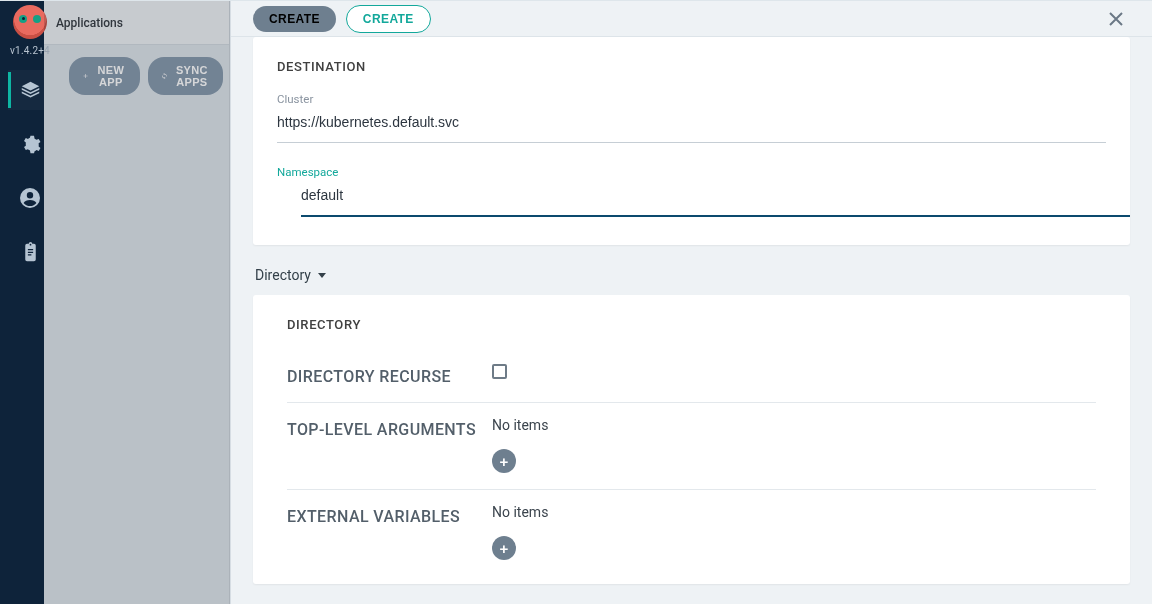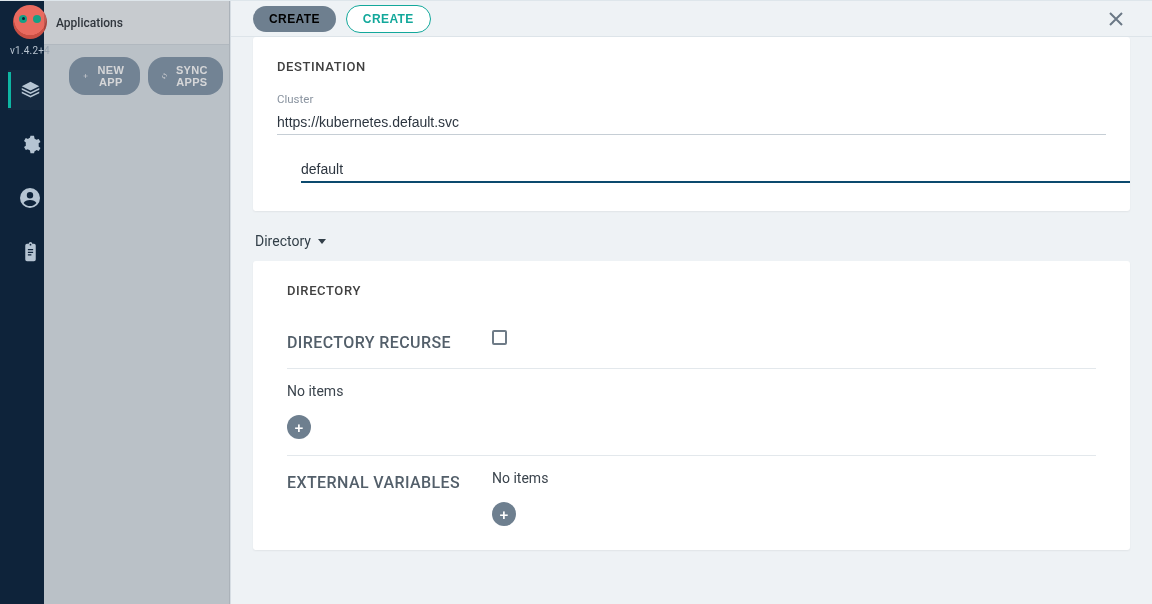--- a/index.html
+++ b/index.html
@@ -100,21 +100,21 @@
   .section-title {
     font-size: 13px; font-weight: 500; color: #404040; letter-spacing: .6px; margin-bottom: 18px;
   }
 
   
   .field { margin-top: 10px; }
   .field-label { font-size: 11.5px; color: #8a94a0; margin-bottom: 4px; display: block; }
   .field-label.focused { color: #13a89b; }
   .field-input {
     width: 100%; border: none; border-bottom: 1px solid #c6ced5; background: transparent;
-    font-size: 14px; color: #2d3640; padding: 4px 0 4px 0; outline: none;
+    font-size: 14px; color: #2d3640; padding: 4px 0 12px 0; outline: none;
   }
   .field-input.focused { border-bottom: 2px solid #0c4a6e; margin-left: 24px; }
 
   
   .between-cards {
     margin: 22px 0 12px 2px; font-size: 14px; color: #334049; display: inline-flex; align-items: center; gap: 6px; cursor: pointer;
   }
   .between-cards svg { width: 10px; height: 10px; fill: #334049; }
 
   
@@ -206,20 +206,21 @@
     
     <div class="card" style="margin-top:0;">
       <div class="section-title">DESTINATION</div>
 
       <div class="field">
         <label class="field-label">Cluster</label>
         <input class="field-input" type="text" value="https://kubernetes.default.svc" style="">
       </div>
 
       <div class="field" style="margin-top:22px;">
+        <label class="field-label focused">Namespace</label>
         <input class="field-input focused" type="text" value="default" style="">
       </div>
     </div>
 
     
     <div class="between-cards">
       <span>Directory</span>
       <svg viewBox="0 0 10 10">
           <path d="M1 3h8L5 8z"></path>
         </svg>
@@ -230,20 +231,21 @@
       <div class="section-title">DIRECTORY</div>
 
       <div class="row">
         <div class="row-label">DIRECTORY RECURSE</div>
         <div class="row-content">
           <span class="checkbox" role="checkbox" aria-checked="false"></span>
         </div>
       </div>
 
       <div class="row">
+        <div class="row-label">TOP-LEVEL ARGUMENTS</div>
         <div class="row-content">
           <div class="no-items">No items</div>
           <button class="add-btn">+</button>
         </div>
       </div>
 
       <div class="row">
         <div class="row-label">EXTERNAL VARIABLES</div>
         <div class="row-content">
           <div class="no-items">No items</div>

